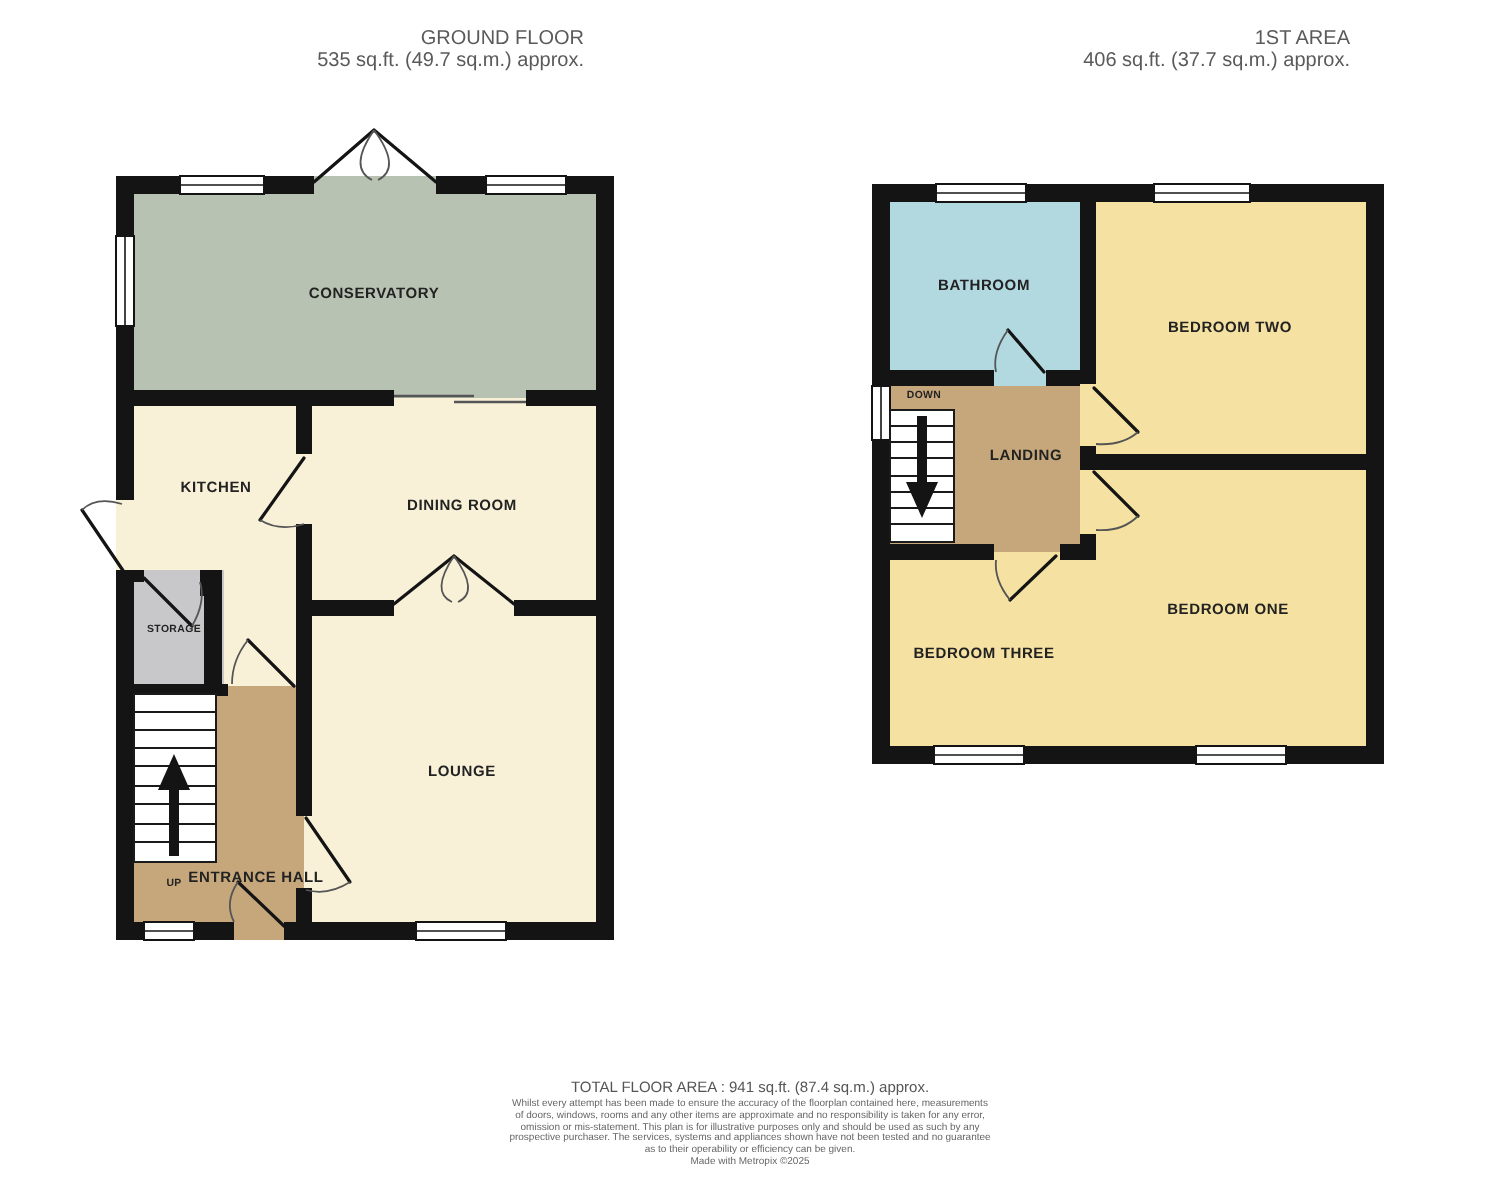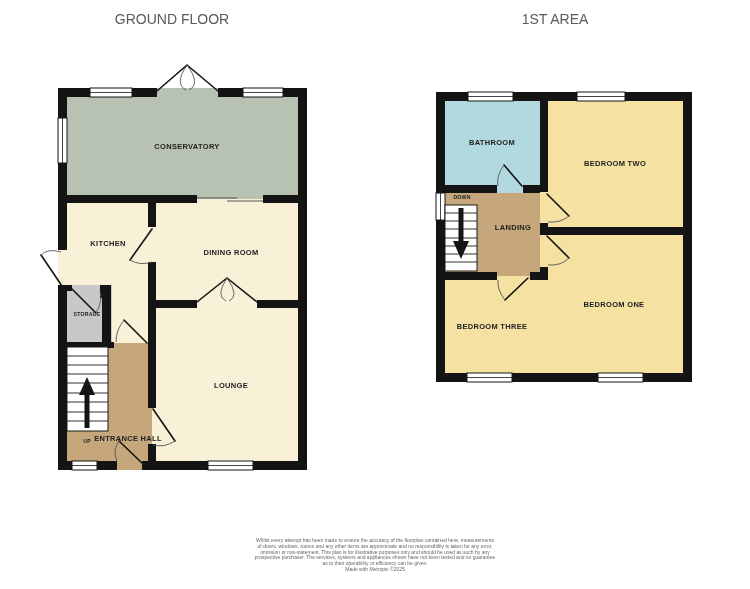--- a/index.html
+++ b/index.html
@@ -21,36 +21,38 @@
   .leaf{stroke:#141414;stroke-width:1.6;fill:none;stroke-linecap:round;}
   .arc{stroke:#555555;stroke-width:0.9;fill:none;}
   .thinline{stroke:#555555;stroke-width:1.2;fill:none;}
   .arrow{fill:#141414;}
   .arrow-shaft{stroke:#141414;stroke-width:5;fill:none;}
   .rlabel{font-family:"Liberation Sans",sans-serif;font-size:7.5px;font-weight:bold;
           fill:#222222;letter-spacing:0.3px;text-anchor:middle;}
   .slabel{font-family:"Liberation Sans",sans-serif;font-size:5.2px;font-weight:bold;
           fill:#222222;letter-spacing:0.2px;text-anchor:middle;}
   
-  .floor-title{position:absolute;width:240px;text-align:center;color:#5a5a5a;
-               font-size:14px;line-height:11px;}
+  .floor-title{position:absolute;width:240px;text-align:right;color:#5a5a5a;
+               font-size:10px;line-height:11px;}
   #footer{position:absolute;left:0;top:538px;width:750px;text-align:center;}
   #total-area{font-size:7.5px;color:#555555;line-height:12px;}
   .disc-line{font-size:5px;color:#666666;line-height:5.8px;}
 </style>
 </head>
 <body>
 
 <div id="page">
 
   <div class="floor-title" style="left:52px;top:14px">
     <div>GROUND FLOOR</div>
+    <div>535 sq.ft. (49.7 sq.m.) approx.</div>
   </div>
   <div class="floor-title" style="left:435px;top:14px">
     <div>1ST AREA</div>
+    <div>406 sq.ft. (37.7 sq.m.) approx.</div>
   </div>
 
   <svg id="plan-svg" width="750" height="589" viewBox="0 0 750 589">
 
     <g>
 
       <rect class="f-cream" x="62" y="92" width="241" height="374"></rect>
       <rect class="f-green" x="62" y="92" width="241" height="107"></rect>
       <rect class="f-tan" x="62" y="343" width="90" height="123"></rect>
       <rect class="f-gray" x="62" y="285" width="50" height="63"></rect>
@@ -234,20 +236,21 @@
       <text class="rlabel" x="492" y="145">BATHROOM</text>
       <text class="rlabel" x="615" y="166">BEDROOM TWO</text>
       <text class="rlabel" x="513" y="230">LANDING</text>
       <text class="rlabel" x="492" y="329">BEDROOM THREE</text>
       <text class="rlabel" x="614" y="307">BEDROOM ONE</text>
       <text class="slabel" x="462" y="199">DOWN</text>
     </g>
   </svg>
 
   <div id="footer">
+    <div id="total-area">TOTAL FLOOR AREA : 941 sq.ft. (87.4 sq.m.) approx.</div>
     <div class="disc-line">Whilst every attempt has been made to ensure the accuracy of the floorplan contained here, measurements</div>
     <div class="disc-line">of doors, windows, rooms and any other items are approximate and no responsibility is taken for any error,</div>
     <div class="disc-line">omission or mis-statement. This plan is for illustrative purposes only and should be used as such by any</div>
     <div class="disc-line">prospective purchaser. The services, systems and appliances shown have not been tested and no guarantee</div>
     <div class="disc-line">as to their operability or efficiency can be given.</div>
     <div class="disc-line">Made with Metropix ©2025</div>
   </div>
 
 </div>
 

